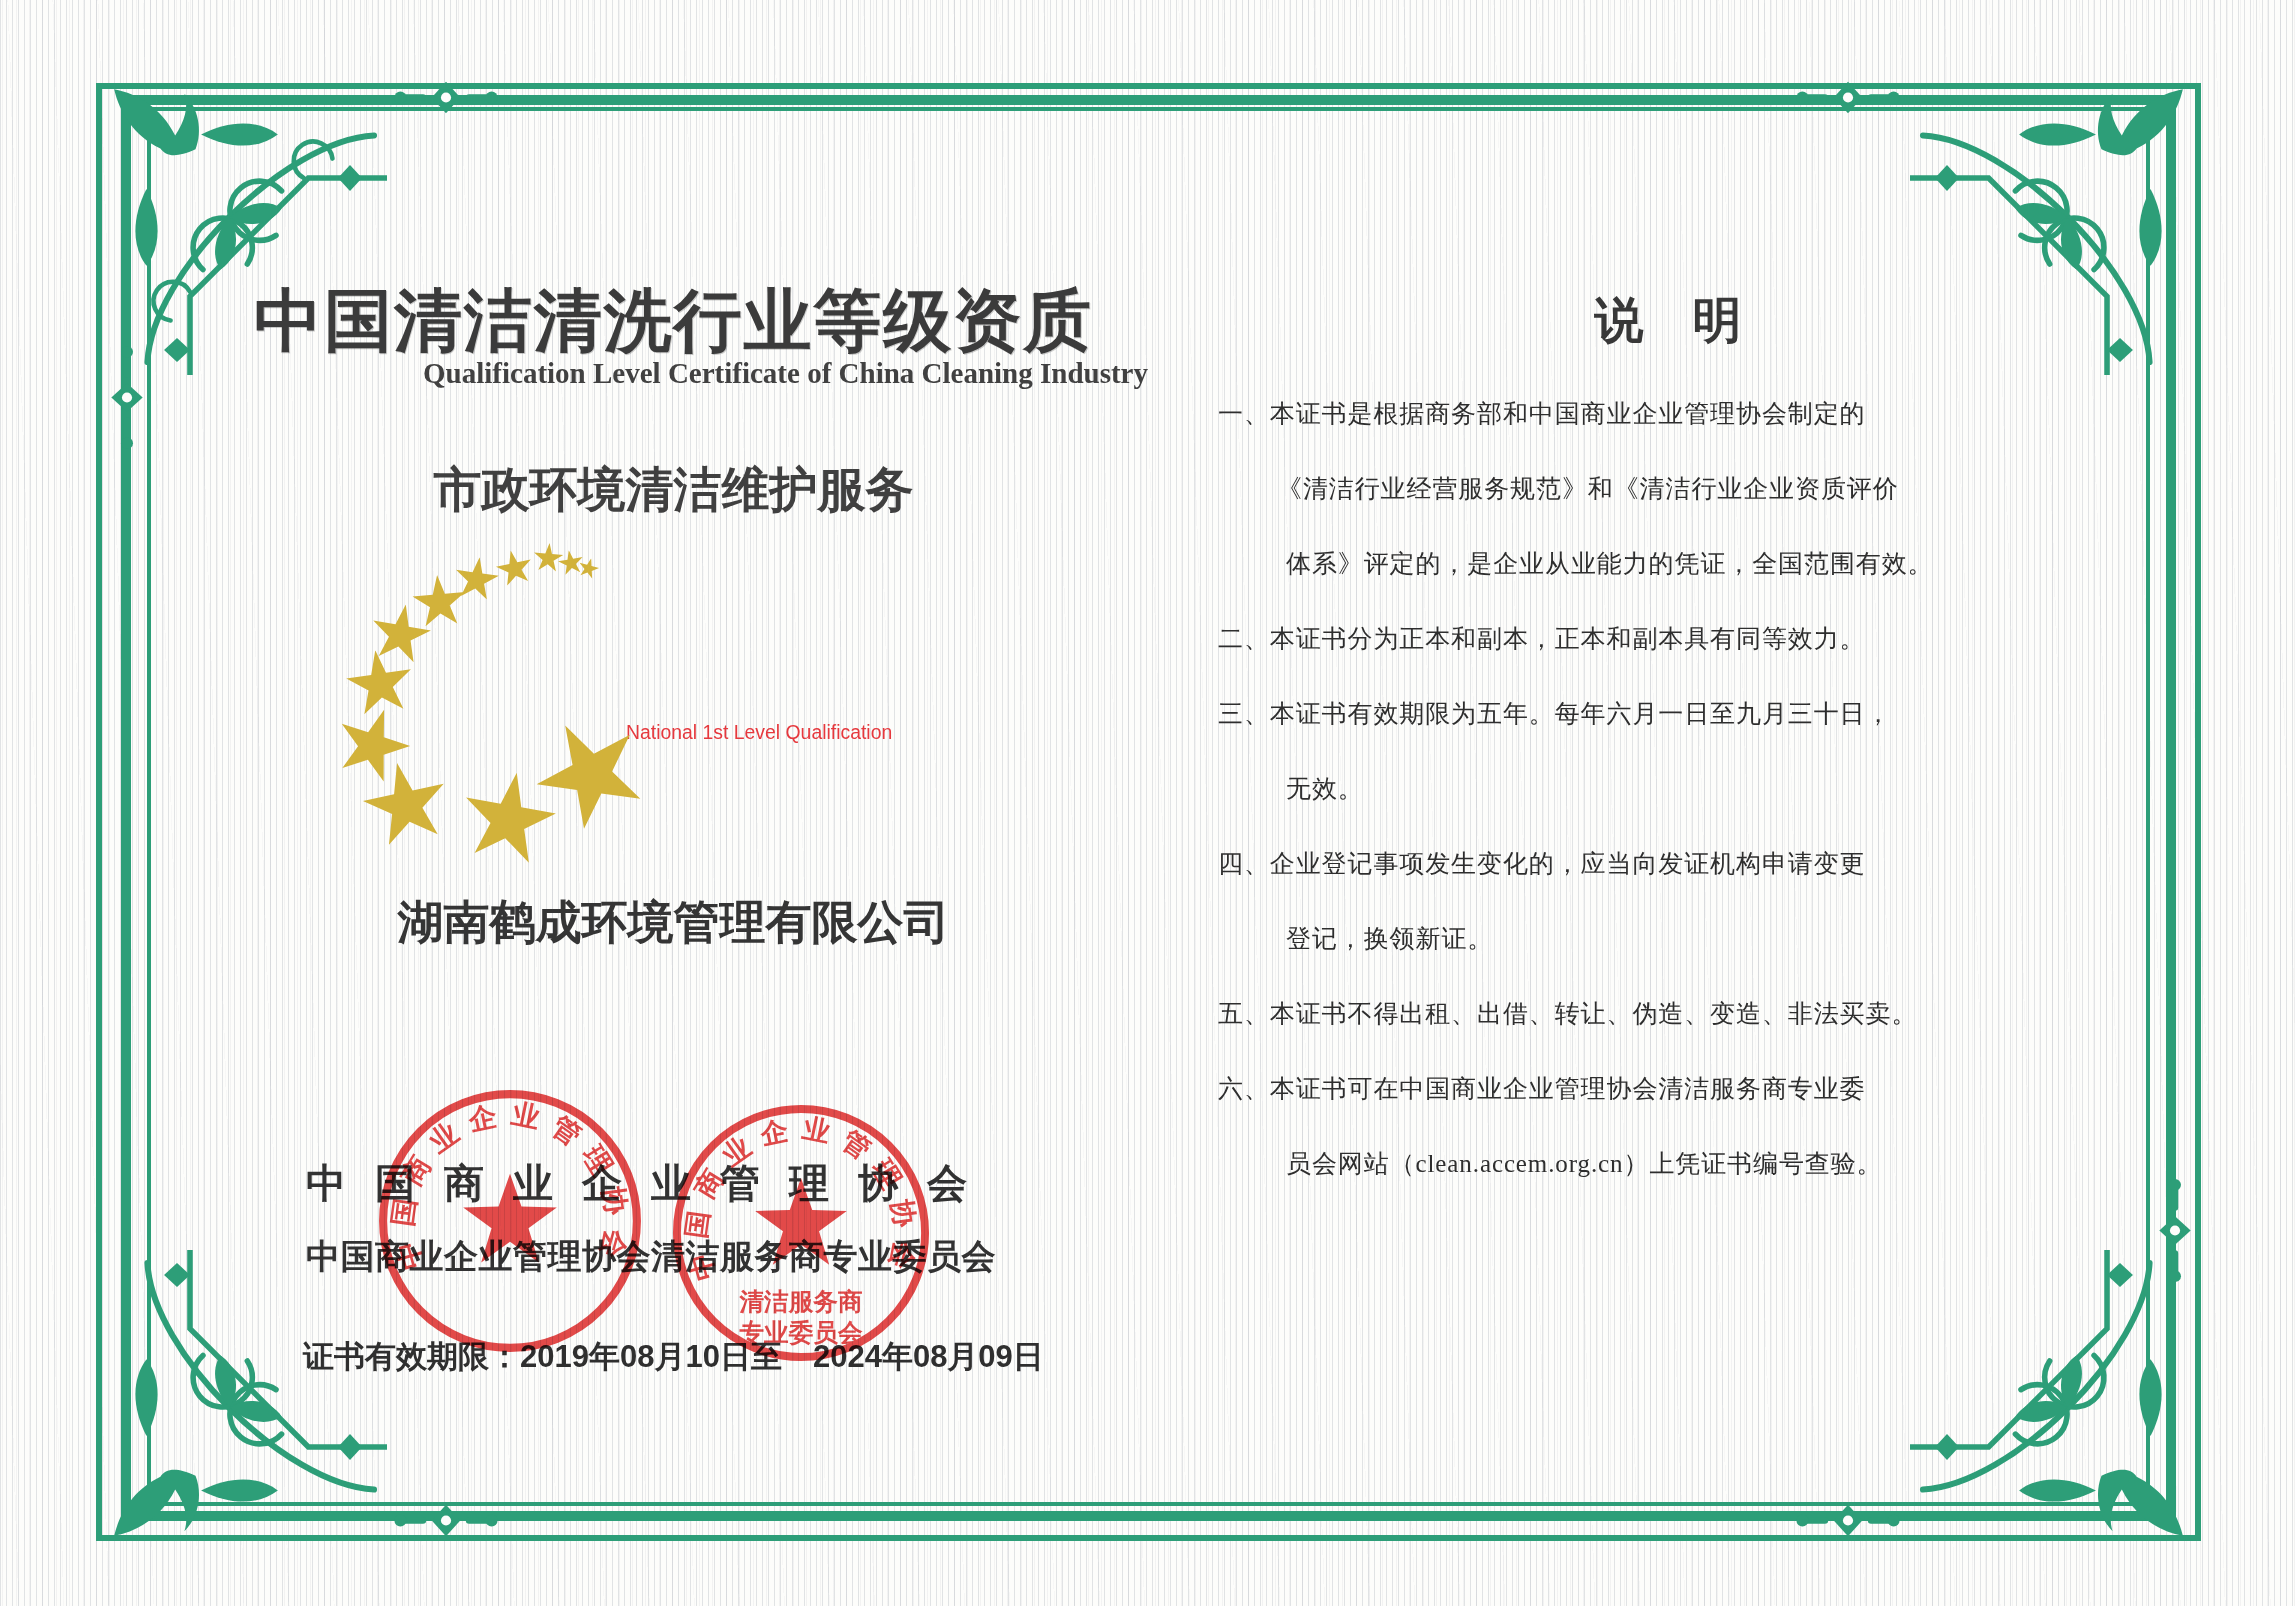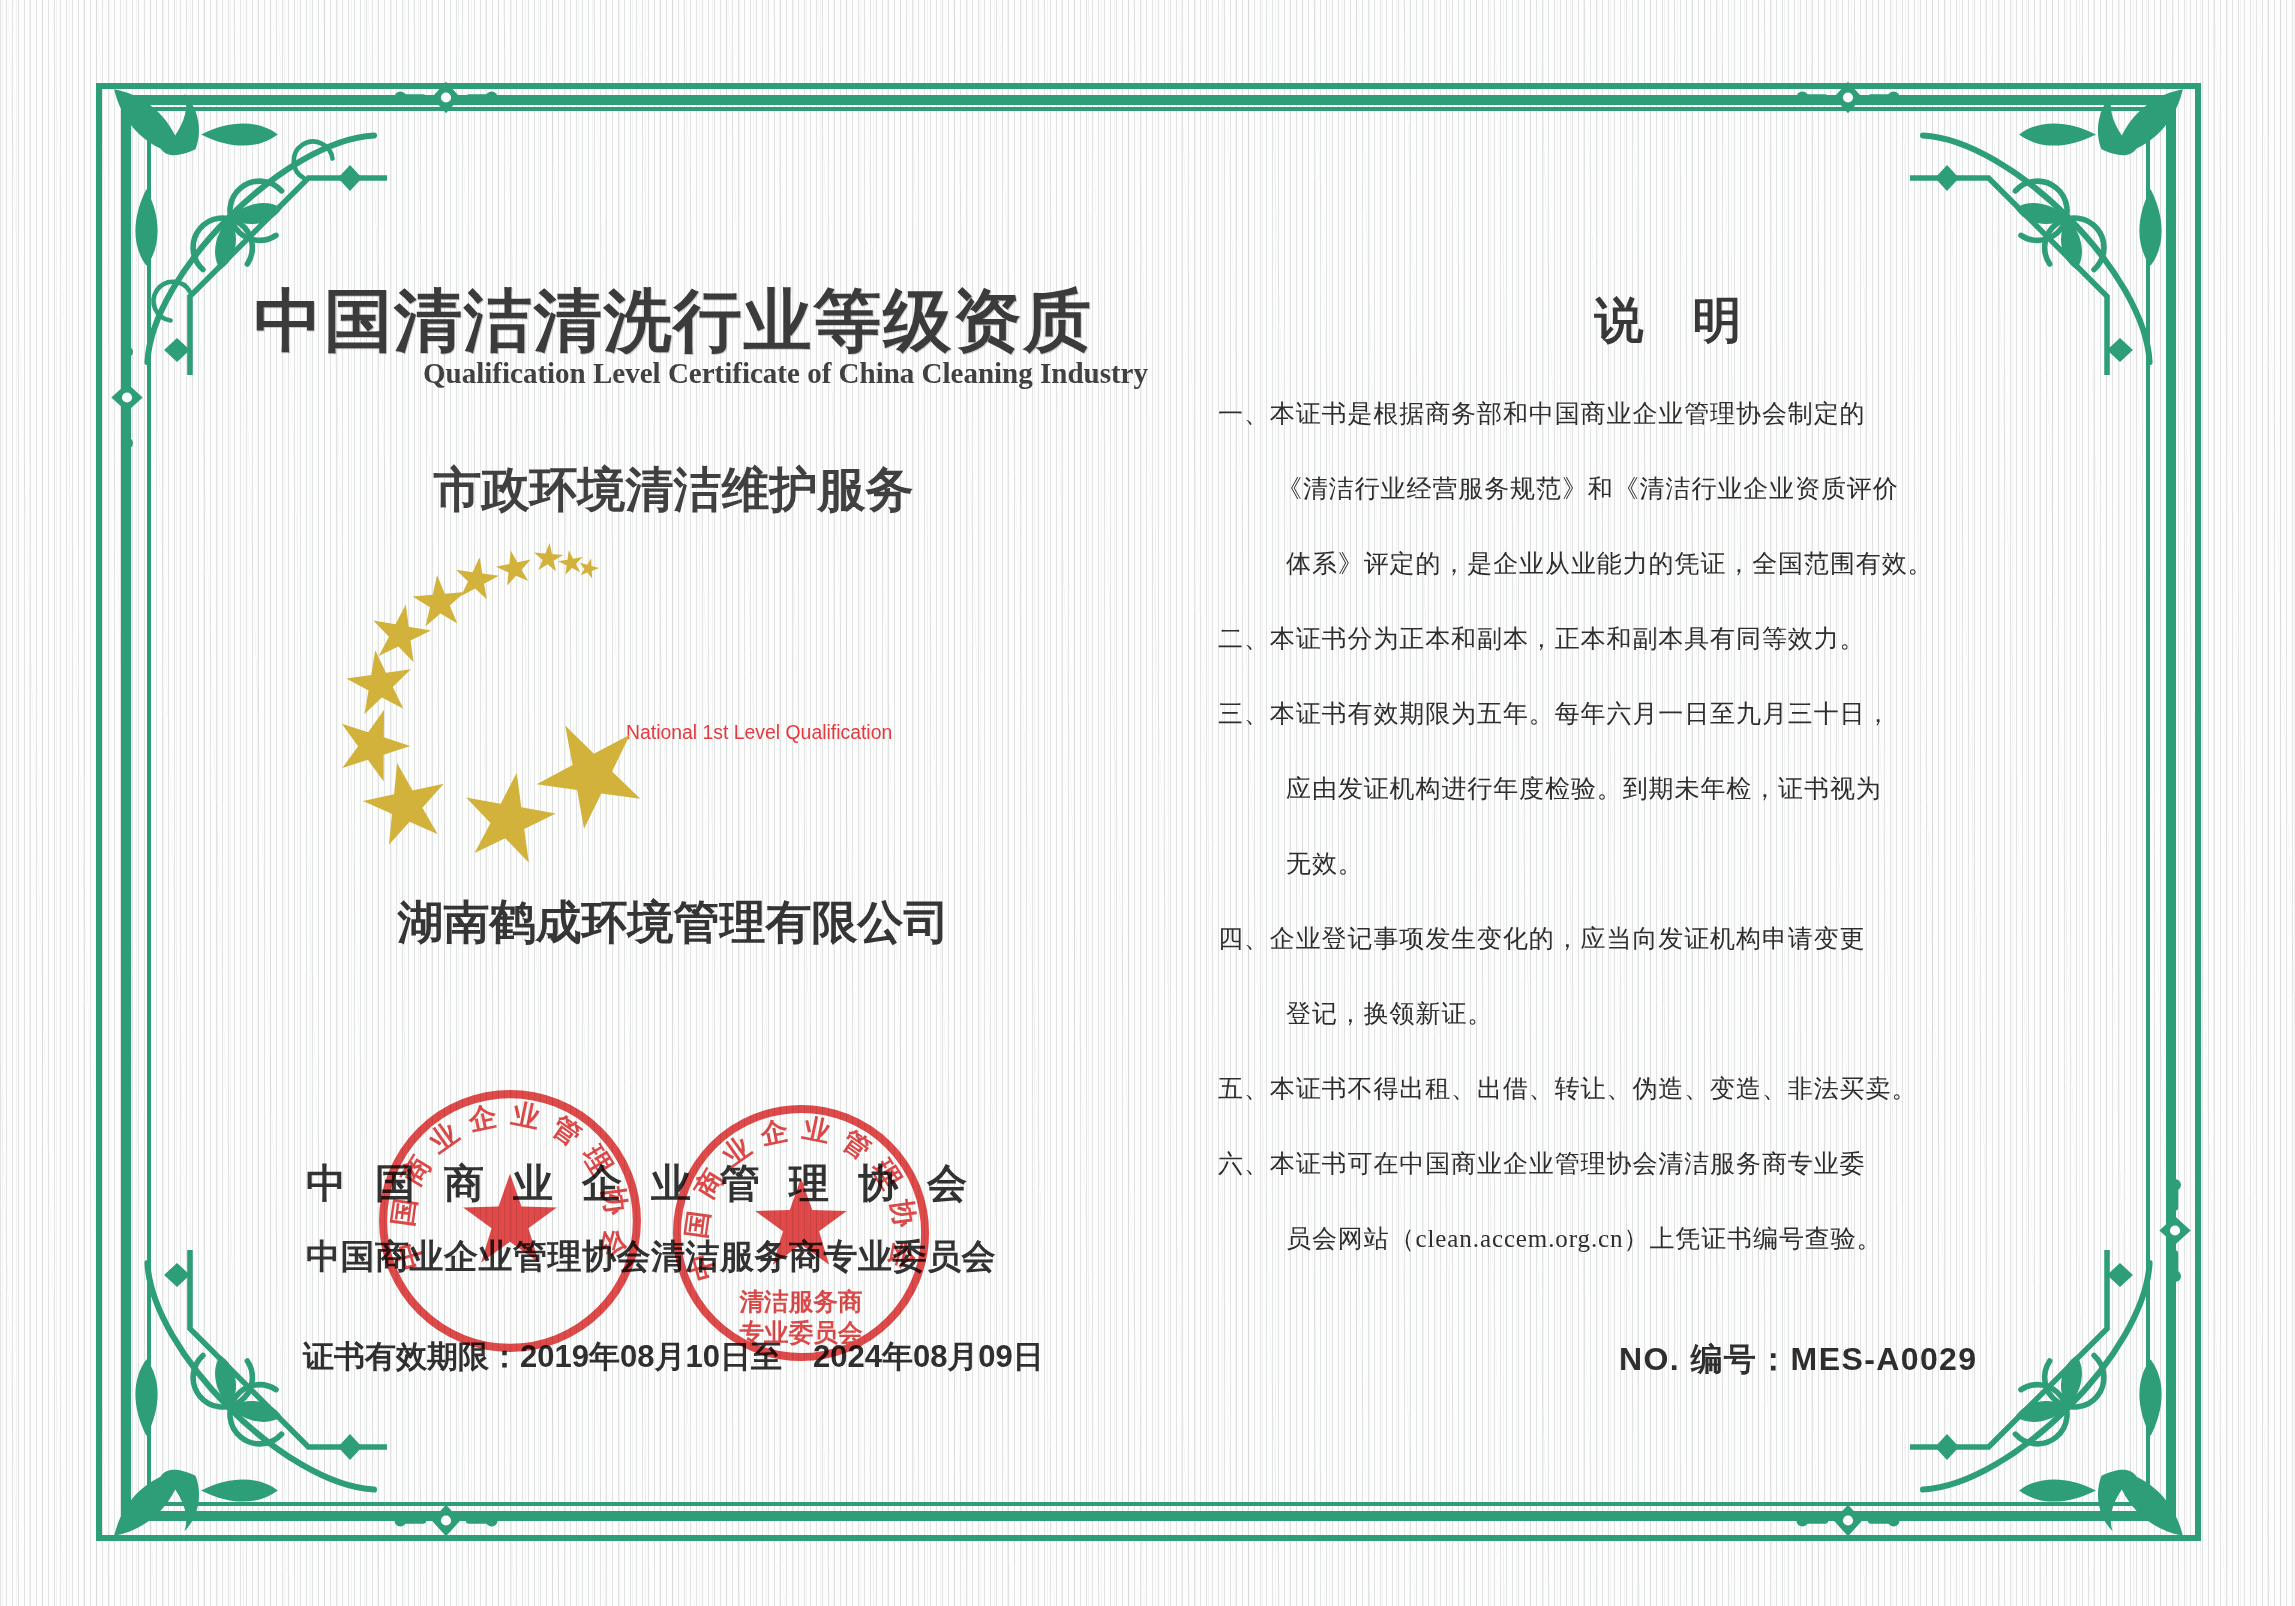--- a/index.html
+++ b/index.html
@@ -262,32 +262,28 @@
     </svg>
   </div>
 
   <div class="notes-title">说　明</div>
   <div class="notes">
     <div class="note-line">一、本证书是根据商务部和中国商业企业管理协会制定的</div>
     <div class="note-line contb">《清洁行业经营服务规范》和《清洁行业企业资质评价</div>
     <div class="note-line cont">体系》评定的，是企业从业能力的凭证，全国范围有效。</div>
     <div class="note-line">二、本证书分为正本和副本，正本和副本具有同等效力。</div>
     <div class="note-line">三、本证书有效期限为五年。每年六月一日至九月三十日，</div>
-    <div class="note-line cont">应由发证机构进行年度检验。到期未年检，证书视为</div>
     <div class="note-line cont">无效。</div>
     <div class="note-line">四、企业登记事项发生变化的，应当向发证机构申请变更</div>
     <div class="note-line cont">登记，换领新证。</div>
     <div class="note-line">五、本证书不得出租、出借、转让、伪造、变造、非法买卖。</div>
     <div class="note-line">六、本证书可在中国商业企业管理协会清洁服务商专业委</div>
     <div class="note-line cont">员会网站（clean.accem.org.cn）上凭证书编号查验。</div>
   </div>
 
-  <div class="certno">
-    <span>NO. 编号：</span><span>MES-A0029</span>
-  </div>
 <div class="star" style="left: 578px; top: 558px; width: 21px; height: 21px; transform: rotate(15deg);"></div>
     <div class="star" style="left: 558px; top: 550px; width: 26px; height: 26px; transform: rotate(-10deg);"></div>
     <div class="star" style="left: 533px; top: 543px; width: 30.5px; height: 30.5px; transform: rotate(5deg);"></div>
     <div class="star" style="left: 496px; top: 550px; width: 37px; height: 37px; transform: rotate(-12deg);"></div>
     <div class="star" style="left: 454px; top: 557px; width: 45px; height: 45px; transform: rotate(8deg);"></div>
     <div class="star" style="left: 412px; top: 575px; width: 55px; height: 55px; transform: rotate(-5deg);"></div>
     <div class="star" style="left: 370px; top: 604px; width: 61px; height: 61px; transform: rotate(10deg);"></div>
     <div class="star" style="left: 346px; top: 650px; width: 68px; height: 68px; transform: rotate(-8deg);"></div>
     <div class="star" style="left: 335px; top: 708px; width: 75px; height: 75px; transform: rotate(18deg);"></div>
     <div class="star" style="left: 363px; top: 762px; width: 86px; height: 86px; transform: rotate(-12deg);"></div>

